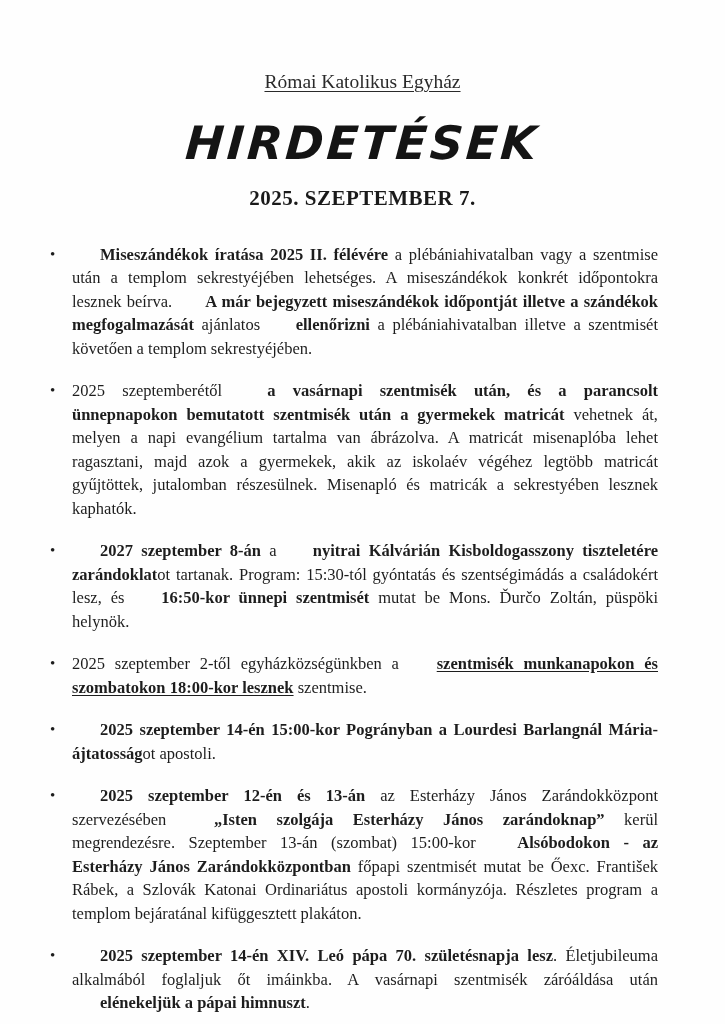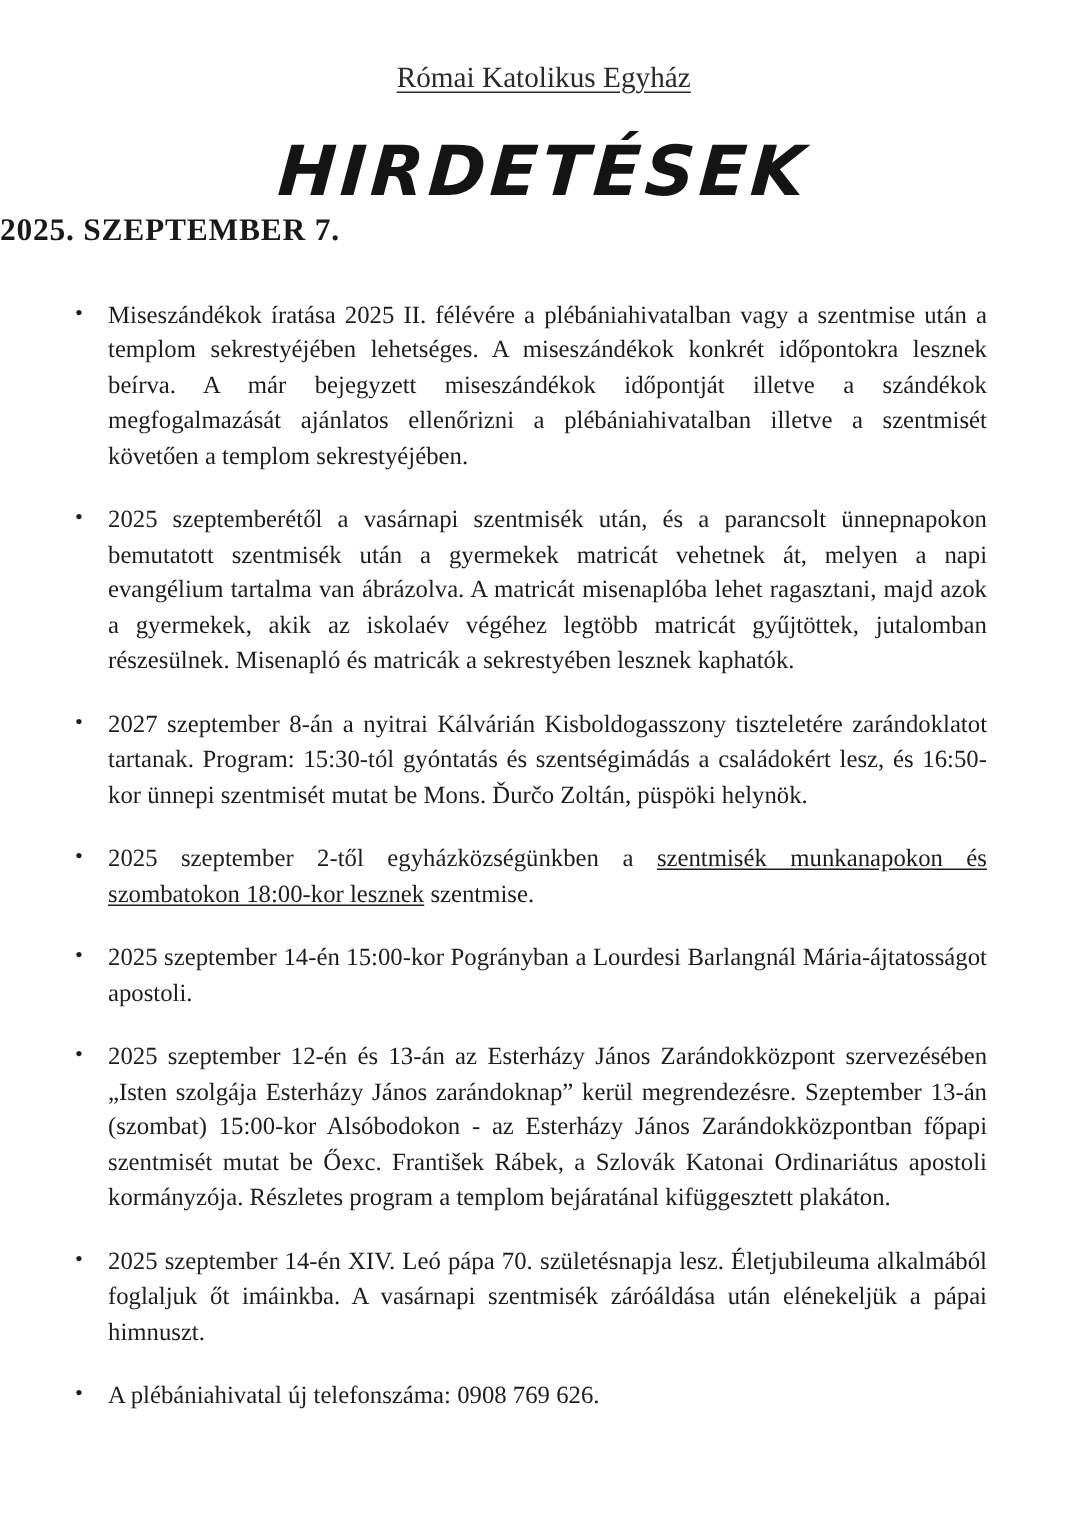--- a/index.html
+++ b/index.html
@@ -17,37 +17,40 @@
     background: #fefefe;
     color: #1d1d1d;
     font-family: "Liberation Serif", serif;
     padding-top: 40px;
   }
   .doc-header {
     text-align: center;
     font-size: 19.5px;
     line-height: 1.38;
     color: #2a2a2a;
+    margin-top: 29px;
   }
   .doc-header .hline {
     text-decoration: underline;
     text-underline-offset: 3px;
   }
   .doc-title {
     margin-top: 20px;
     text-align: center;
     font-family: "DejaVu Sans", sans-serif;
     font-weight: 700;
     font-style: italic;
     font-size: 46px;
     letter-spacing: 3px;
     color: #141414;
     transform: skewX(-4deg);
   }
   .doc-date {
+    margin-top: 16px;
+    text-align: center;
     font-weight: 700;
     font-size: 21px;
     letter-spacing: 0.5px;
     color: #1a1a1a;
   }
   ul.announcements {
     list-style: none;
     margin: 32px 0 0 0;
     padding: 0 67px 0 50px;
   }
@@ -62,21 +65,21 @@
     font-size: 15px;
     line-height: 23.5px;
     text-align: left;
     color: #1d1d1d;
   }
   ul.announcements .item-text {
     flex: 1 1 auto;
     text-align: justify;
     text-justify: inter-word;
   }
-  .b { font-weight: 400; }
+  .b { font-weight: 700; margin-left: 28px; }
   .u { text-decoration: underline; text-underline-offset: 2px; }
 </style>
 </head>
 <body>
 
 <div class="page">
   <div class="doc-header">
     <div>
       <span class="hline">Római Katolikus Egyház</span>
     </div>

